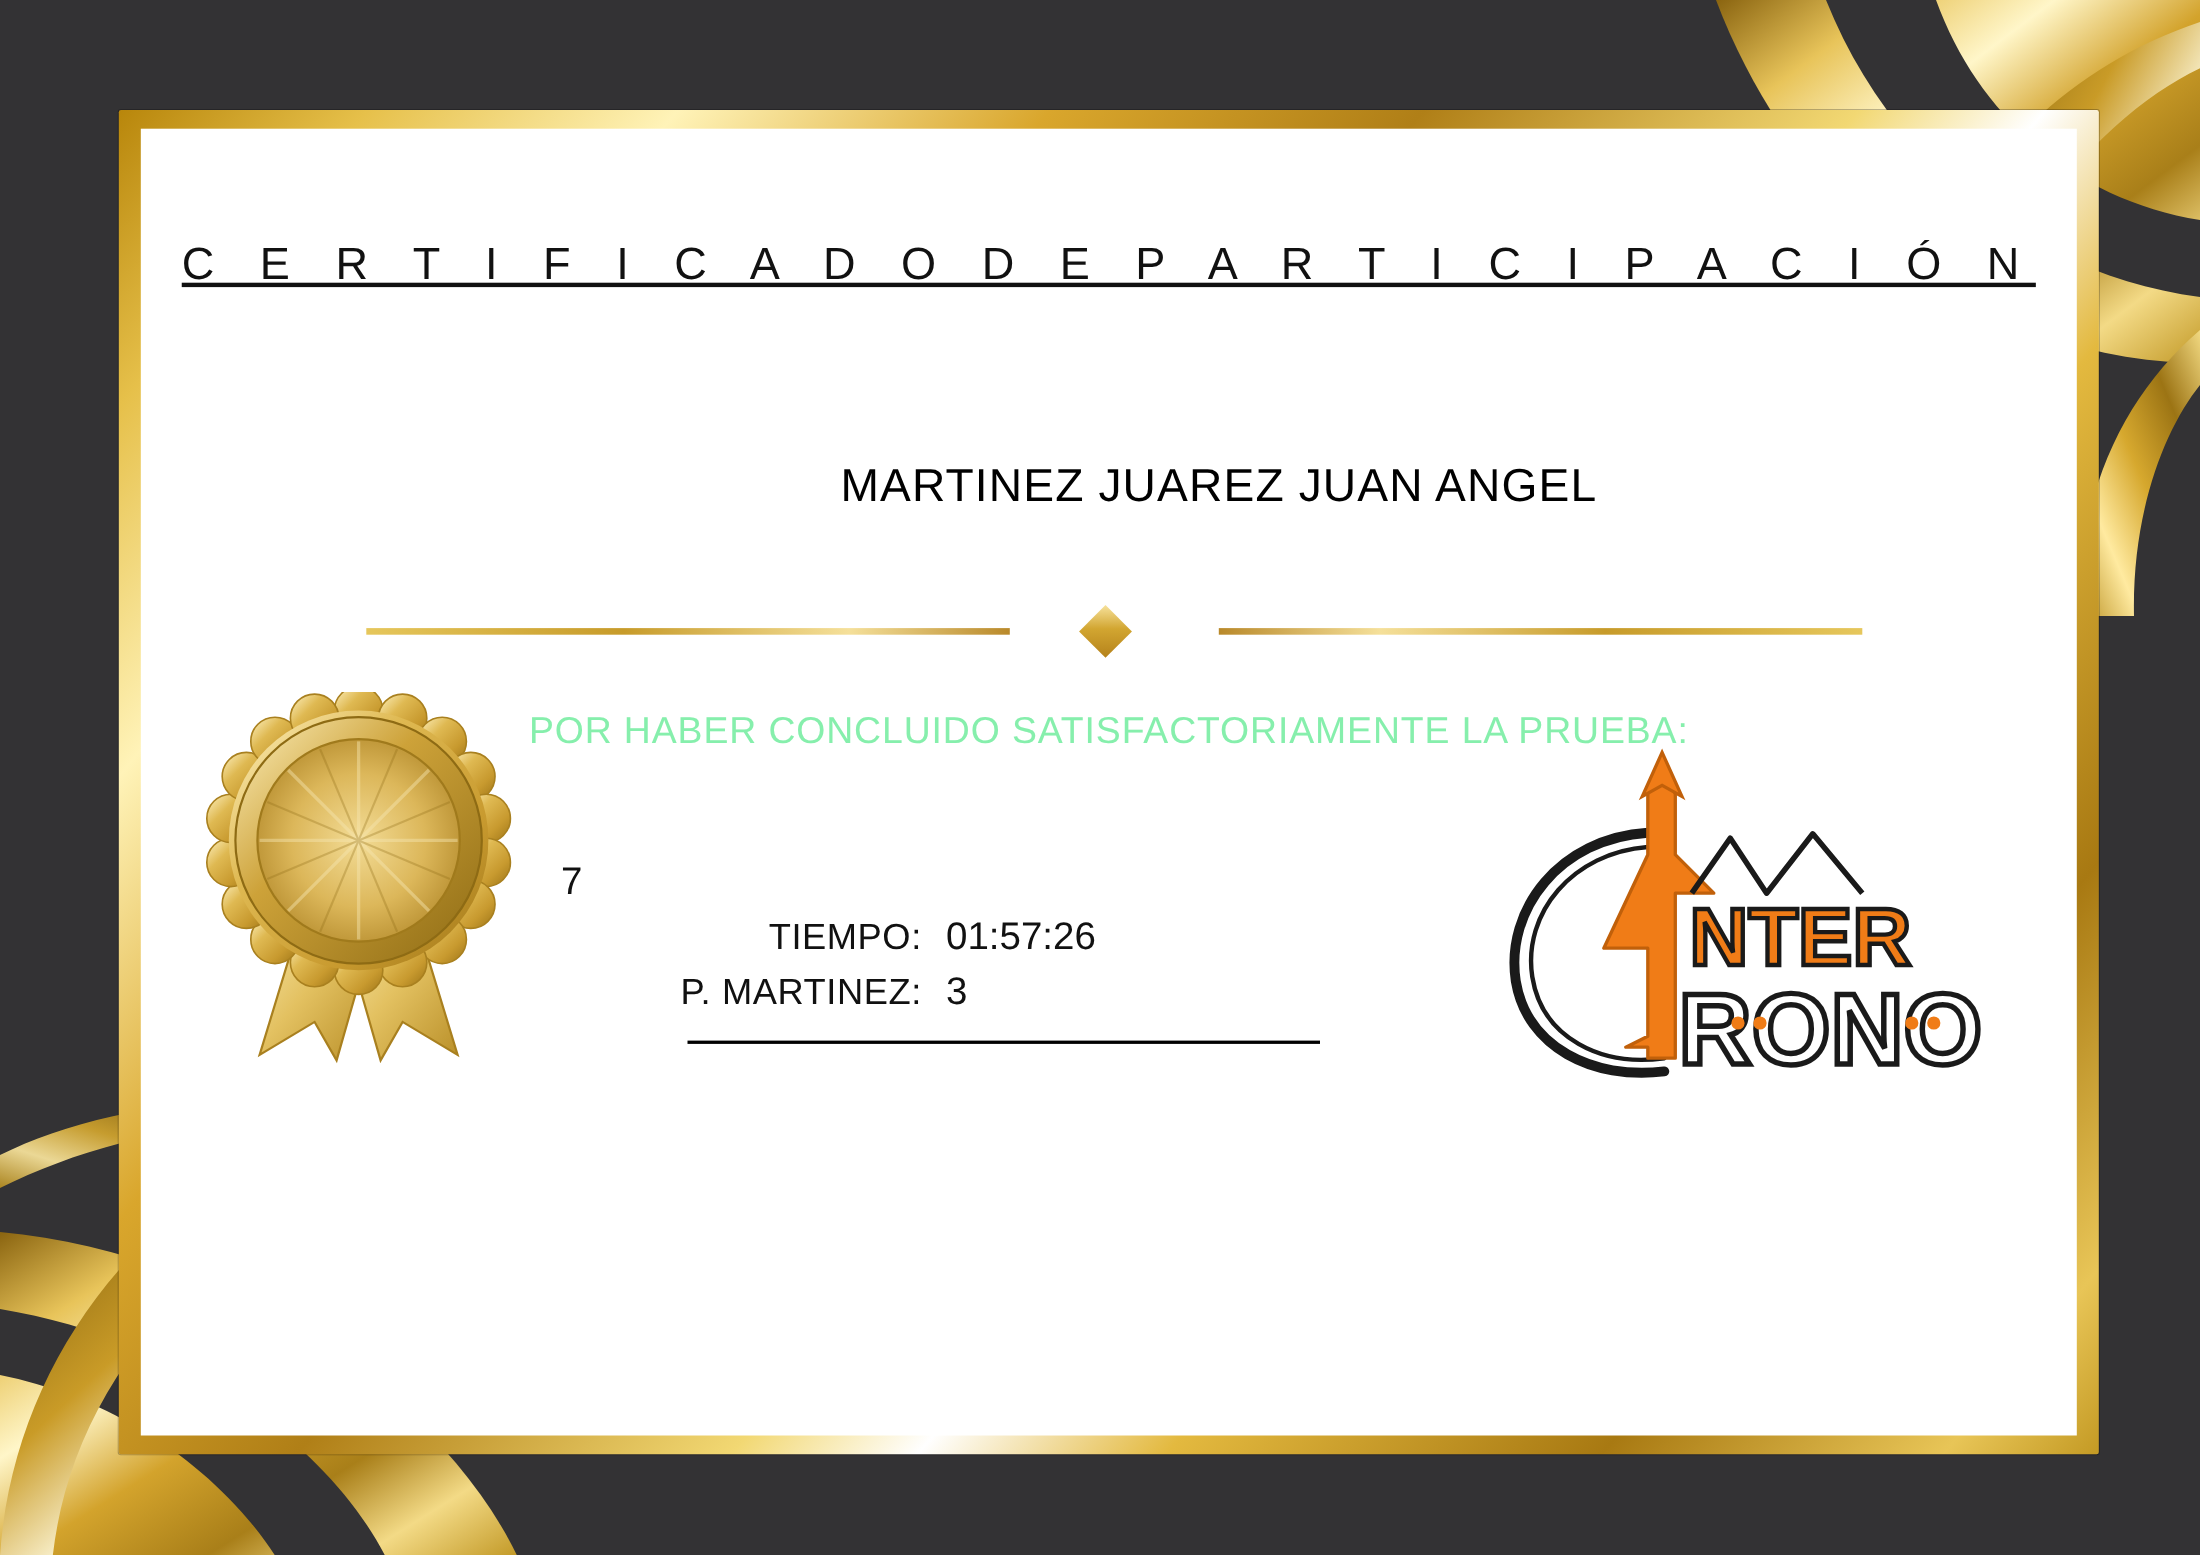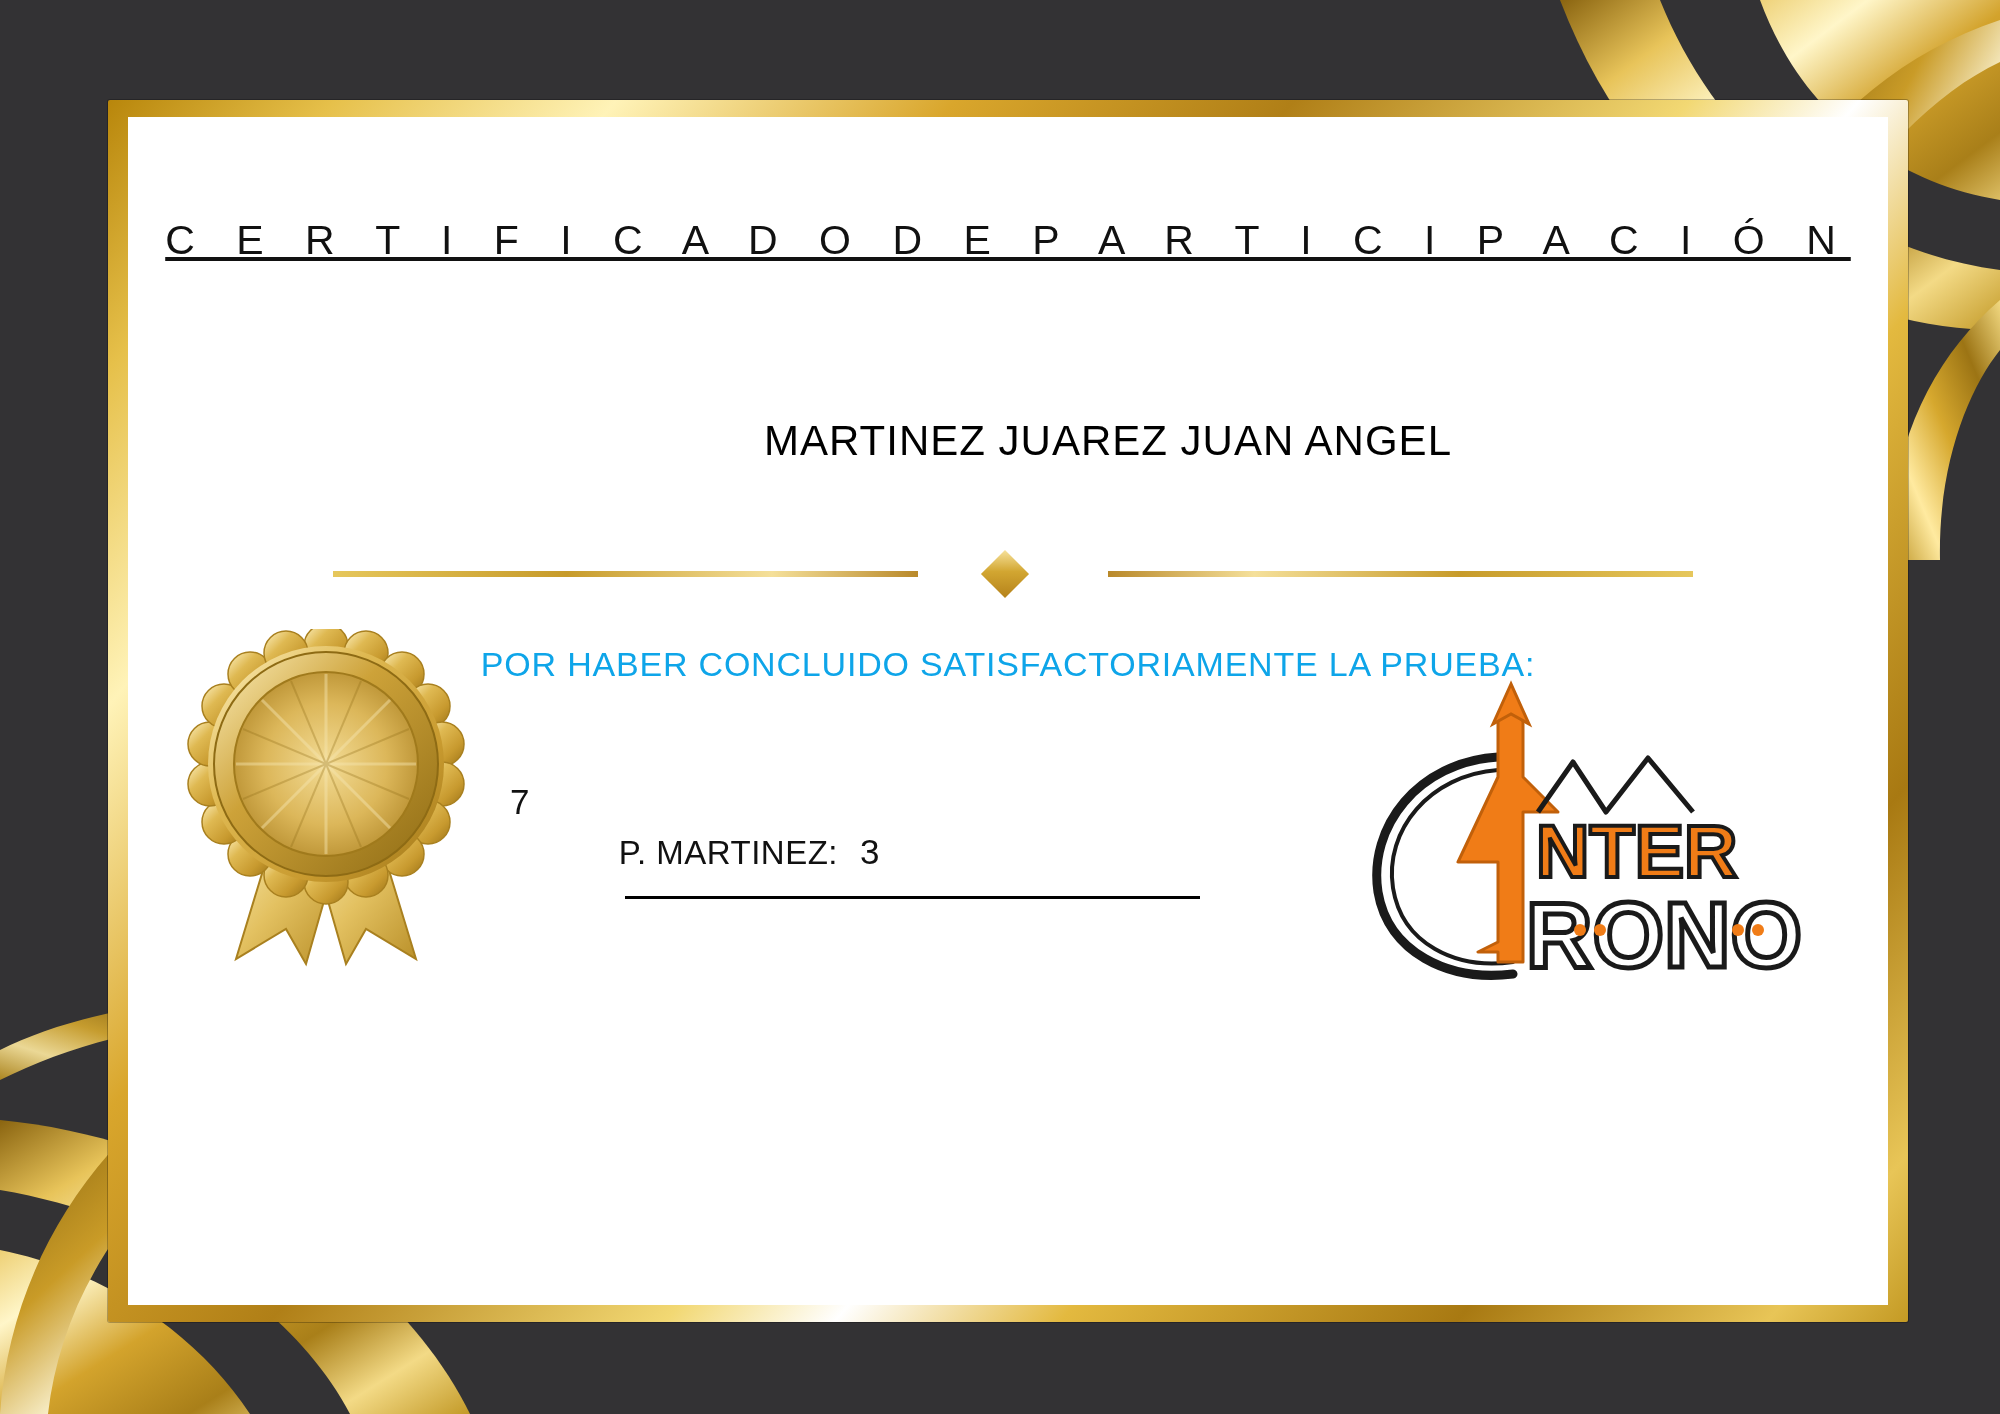--- a/index.html
+++ b/index.html
@@ -127,21 +127,21 @@
     background: linear-gradient(135deg, #f7e29c 0%, #d2a631 45%, #b5821b 100%);
   }
 
   .subtitle {
     position: absolute;
     top: 528px;
     left: 0;
     width: 1760px;
     text-align: center;
     font-size: 34px;
-    color: #0ea5e9;
+    color: #86efac;
     letter-spacing: 0.8px;
     white-space: nowrap;
   }
 
   
   .results {
     position: absolute;
     top: 665px;
     left: 360px;
     width: 640px;
@@ -253,20 +253,24 @@
       <div class="bar right"></div>
     </div>
 
     <div class="subtitle">POR HABER CONCLUIDO SATISFACTORIAMENTE LA PRUEBA:</div>
 
     <div class="results">
       <div class="result-row">
         <div class="result-value">7</div>
       </div>
       <div class="result-row">
+        <div class="result-label">TIEMPO:</div>
+        <div class="result-value">01:57:26</div>
+      </div>
+      <div class="result-row">
         <div class="result-label">P. MARTINEZ:</div>
         <div class="result-value">3</div>
       </div>
       <div class="result-underline"></div>
     </div>
 
     <svg class="medal" viewBox="0 0 300 340">
       <defs>
         <linearGradient id="ribbonG" x1="0" y1="0" x2="1" y2="1">
           <stop offset="0%" stop-color="#f6e4a4"></stop>

